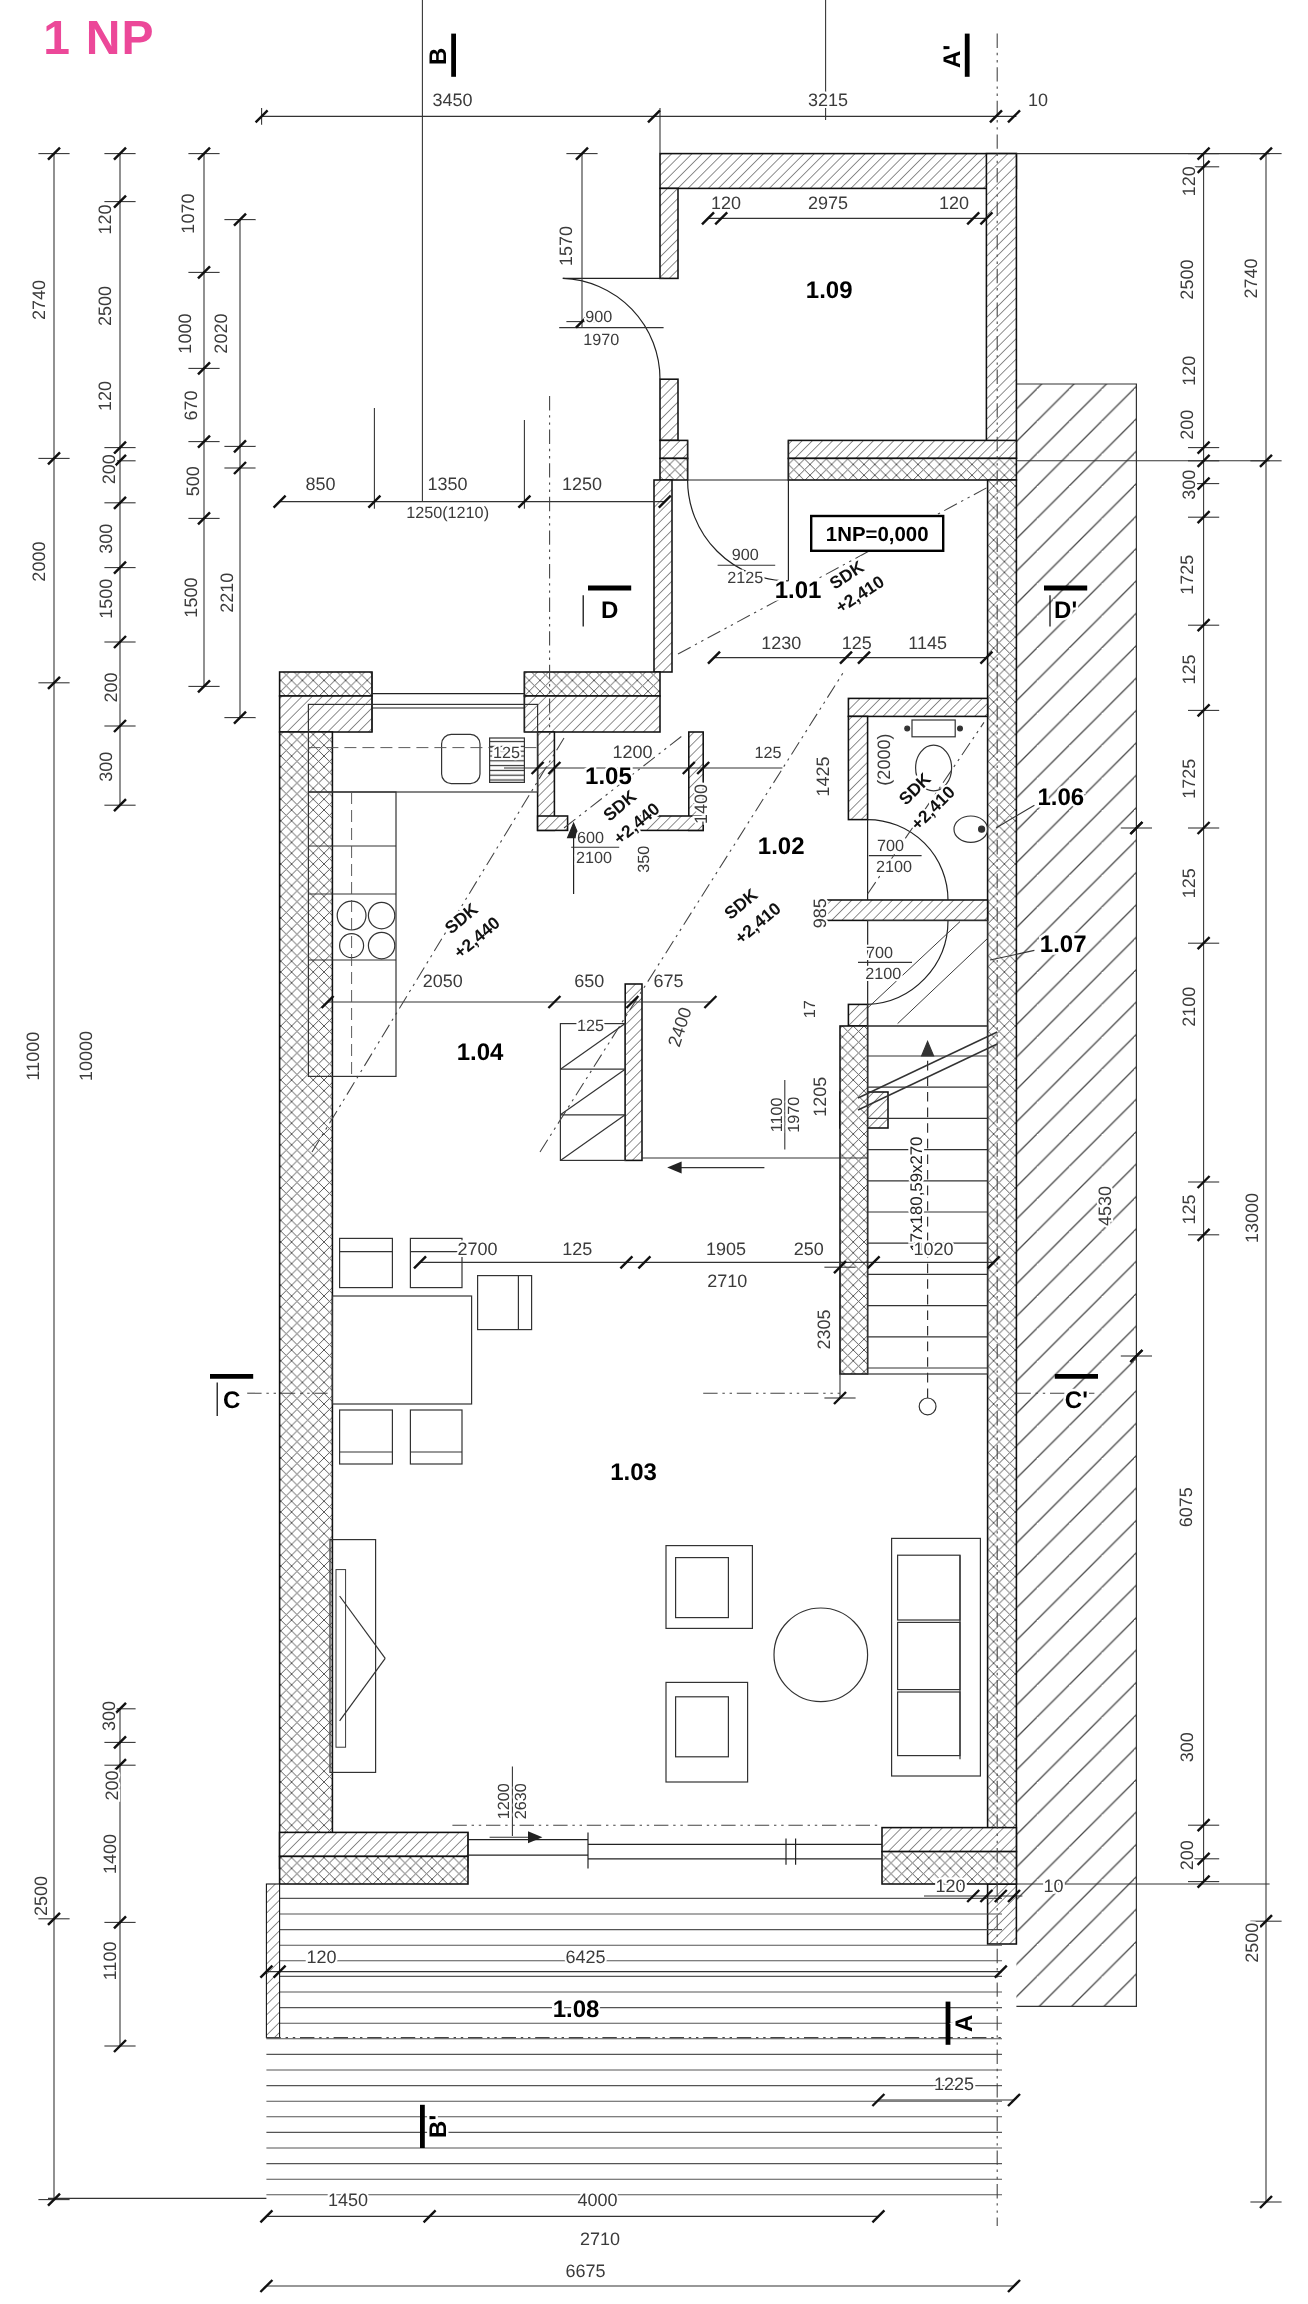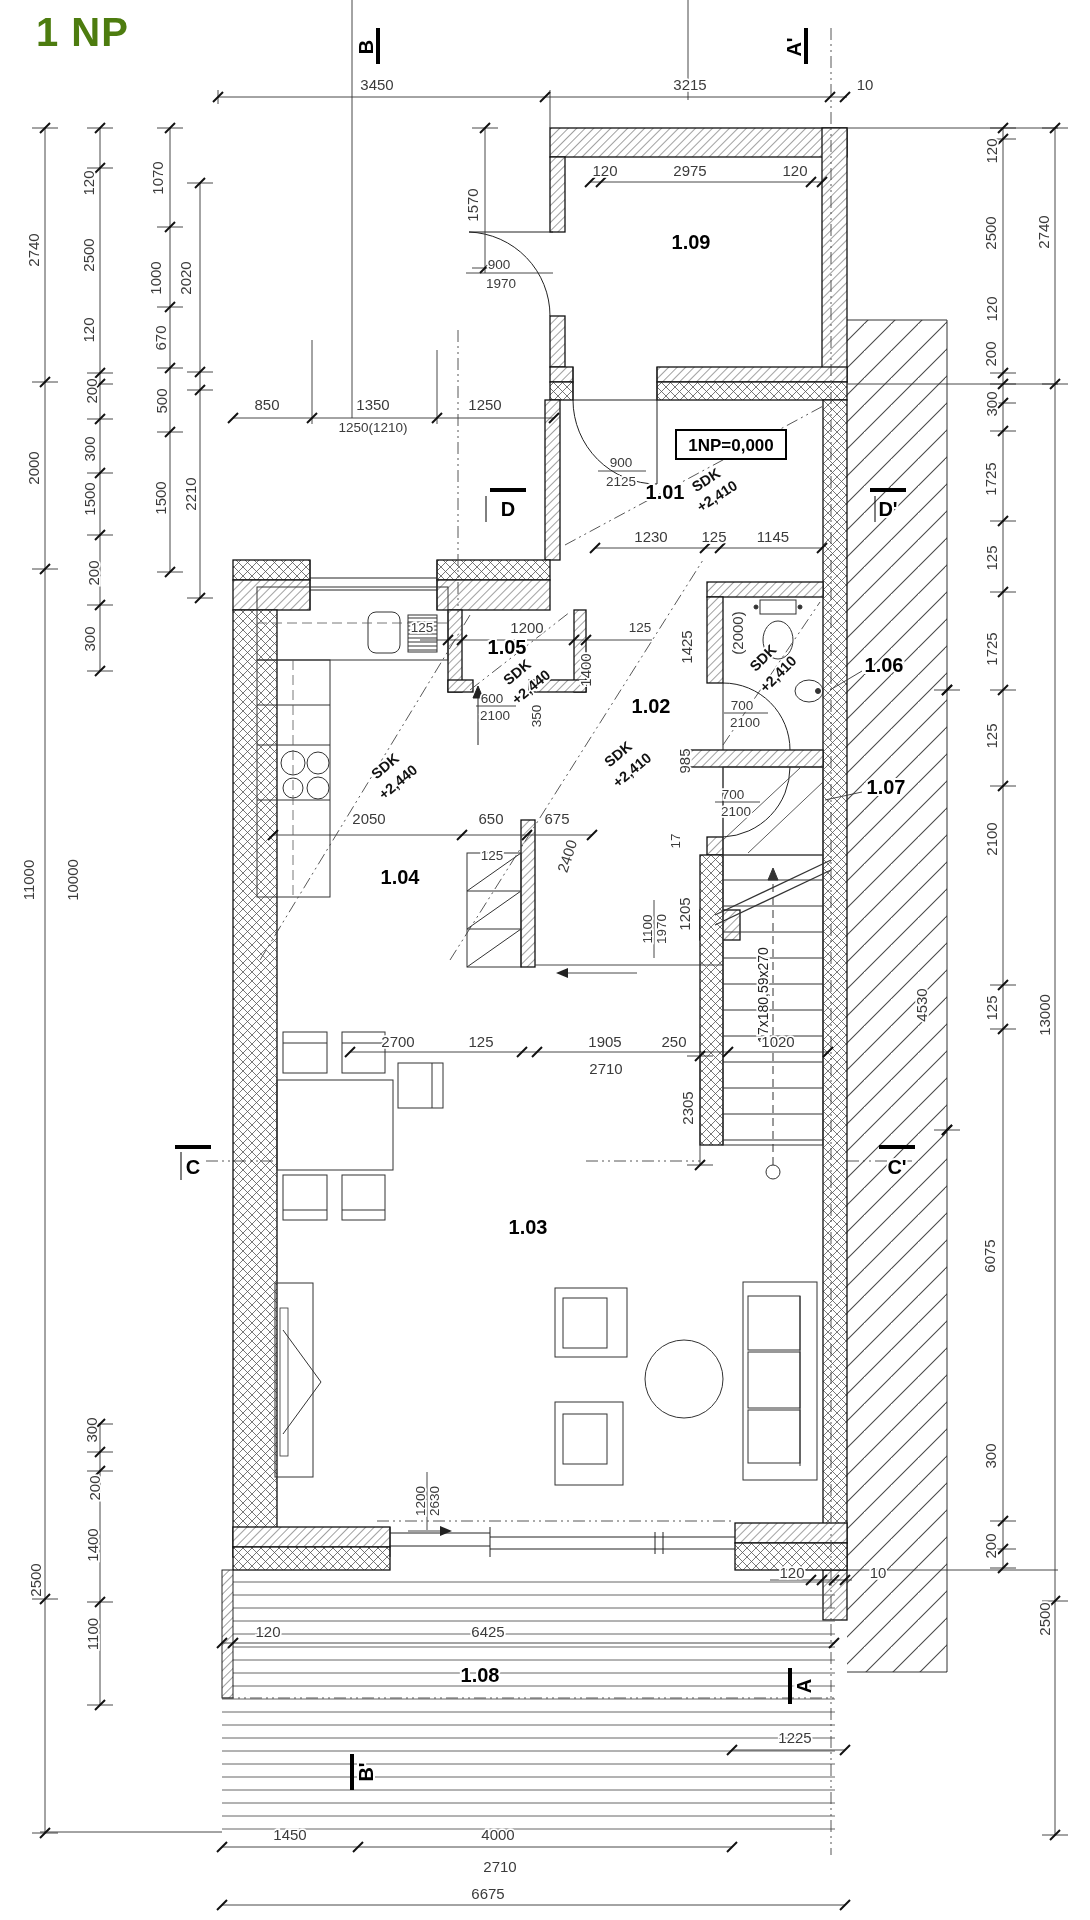--- a/index.html
+++ b/index.html
@@ -14,21 +14,21 @@
   text.room{font-size:20px;font-weight:bold;fill:#000;stroke-width:4px;}
   text.sec{font-size:20px;font-weight:bold;fill:#000;stroke-width:4px;}
   text.note{font-size:14.5px;font-weight:bold;fill:#111;}
   text.lvl{font-size:17px;font-weight:bold;fill:#000;}
   text.stairs{font-size:14px;fill:#222;}
 </style>
 </head>
 <body>
 
 <div id="stage">
-  <div id="plan-title" style="color: #4d7c0f;">1 NP</div>
+  <div id="plan-title" style="color: #ec4899;">1 NP</div>
 
   <svg id="plan" width="1090" height="1920" viewBox="0 0 1090 1920">
     <defs>
       <pattern id="pDiag" width="6" height="6" patternUnits="userSpaceOnUse" patternTransform="rotate(45)">
         <rect width="6" height="6" fill="#fff"></rect>
           <line x1="0" y1="0" x2="0" y2="6" stroke="#444" stroke-width="1"></line>
       </pattern>
       <pattern id="pCross" width="9" height="9" patternUnits="userSpaceOnUse">
         <rect width="9" height="9" fill="#fff"></rect>
         <path d="M0,9 L9,0 M0,0 L9,9" stroke="#555" stroke-width="0.8" fill="none"></path>

